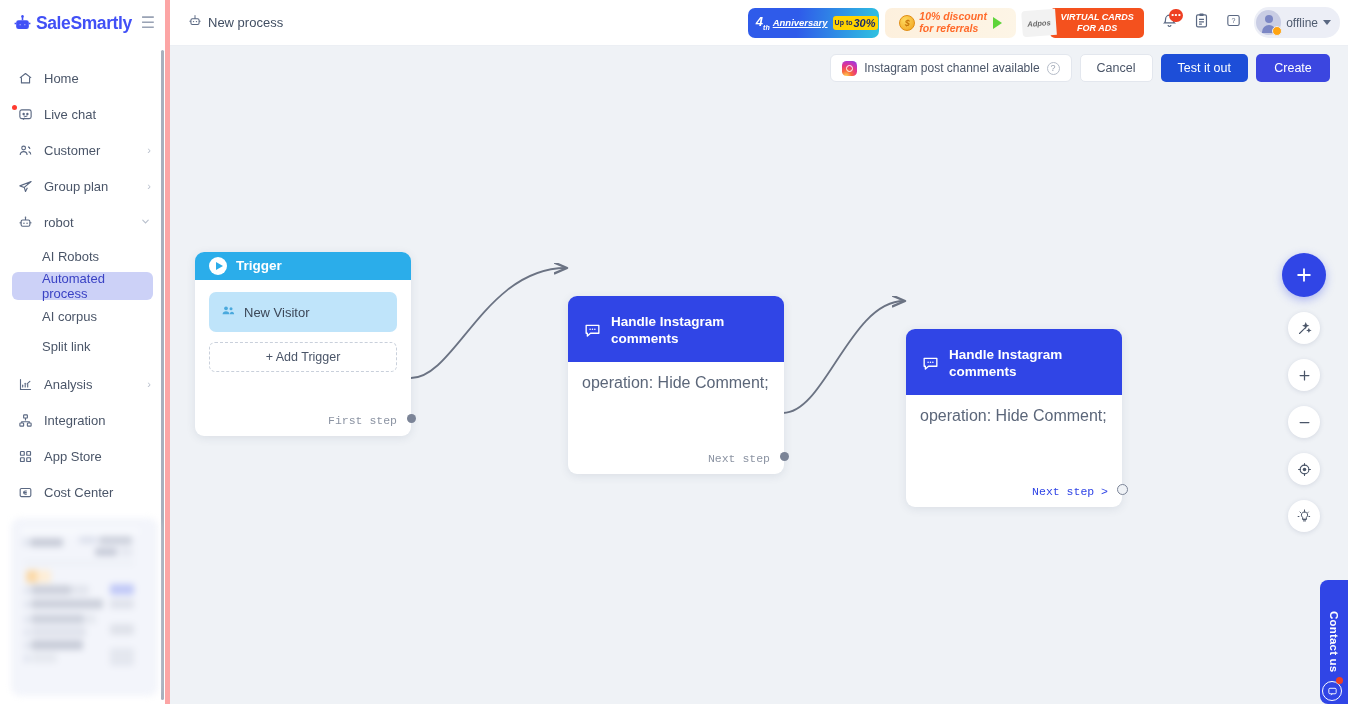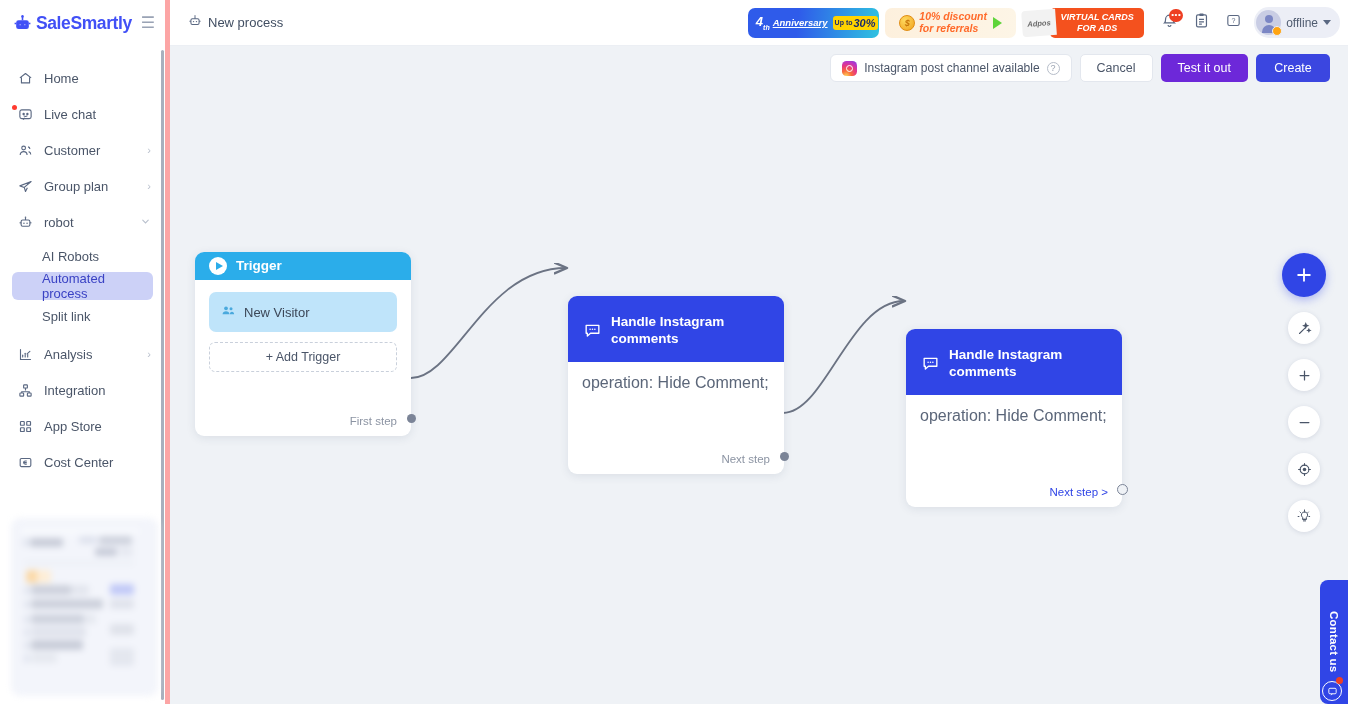--- a/index.html
+++ b/index.html
@@ -148,29 +148,29 @@
   .ig-icon i { width:7px;height:7px;border:1.4px solid #fff;border-radius:50%;display:block; }
   .q-mark {
     width:13px;height:13px;border-radius:50%;border:1px solid #b6bdc9;color:#9aa3b1;
     font-size:9px;display:flex;align-items:center;justify-content:center;line-height:1;
   }
   .btn {
     height:28px;border-radius:5px;font-size:12.5px;display:flex;align-items:center;
     justify-content:center;cursor:pointer;padding:0 16px;border:1px solid transparent;
   }
   .btn-cancel { background:#fff;border-color:#e3e7ee;color:#4a5568; min-width:66px;}
-  .btn-test { background:#6d28d9;color:#fff; min-width:72px;}
+  .btn-test { background:#1d4ed8;color:#fff; min-width:72px;}
   .btn-create { background:#3b46e0;color:#fff; min-width:74px;}
 
   
   .node { position:absolute; background:#fff; border-radius:9px; box-shadow:0 2px 10px rgba(40,55,90,0.10); }
   .node-head { border-radius:9px 9px 0 0; display:flex; align-items:center; gap:9px; padding:0 14px; }
   .node-head .t { color:#fff; font-weight:bold; font-size:13.5px; line-height:1.28; }
   .node-body { padding:12px 14px 0 14px; position:relative; }
-  .node-foot { position:absolute; right:14px; bottom:9px; font-size:11.5px; color:#8c94a3; display:flex; align-items:center; }
+  .node-foot { position:absolute; right:14px; bottom:9px; font-size:11.5px; color:#8c94a3; display:flex; align-items:center;font-family:Liberation Mono, monospace; }
   .dot-handle { width:9px;height:9px;border-radius:50%;background:#7b8497;position:absolute; }
   .ring-handle { width:11px;height:11px;border-radius:50%;border:1.6px solid #7b8497;background:#eff2f6;position:absolute; }
 
   
   #node-trigger { left:25px; top:206px; width:216px; height:184px; }
   #node-trigger .node-head { background:#2badea; height:28px; }
   .trig-play { width:18px;height:18px;border-radius:50%;background:#fff;display:flex;align-items:center;justify-content:center;flex:0 0 18px;}
   .trig-play i { width:0;height:0;border-left:7px solid #2badea;border-top:4.5px solid transparent;border-bottom:4.5px solid transparent;margin-left:2px;}
   .chip-visitor {
     background:#bfe4fa; border-radius:7px; height:40px; display:flex; align-items:center;
@@ -308,20 +308,23 @@
               <path d="M6 9l6 6 6-6"></path>
             </svg>
         </span>
       </div>
 
       <div class="nav-sub">
         <span>AI Robots</span>
       </div>
       <div class="nav-sub active">
         <span>Automated process</span>
+      </div>
+      <div class="nav-sub">
+        <span>AI corpus</span>
       </div>
       <div class="nav-sub">
         <span>Split link</span>
       </div>
 
       <div class="nav-item" style="margin-top:6px">
         <span class="ico">
           <svg width="15" height="15" viewBox="0 0 24 24" fill="none" stroke="#5a6882" stroke-width="1.8" stroke-linecap="round">
               <path d="M4 4v16h16"></path>
               <path d="M7.5 16v-3"></path>

